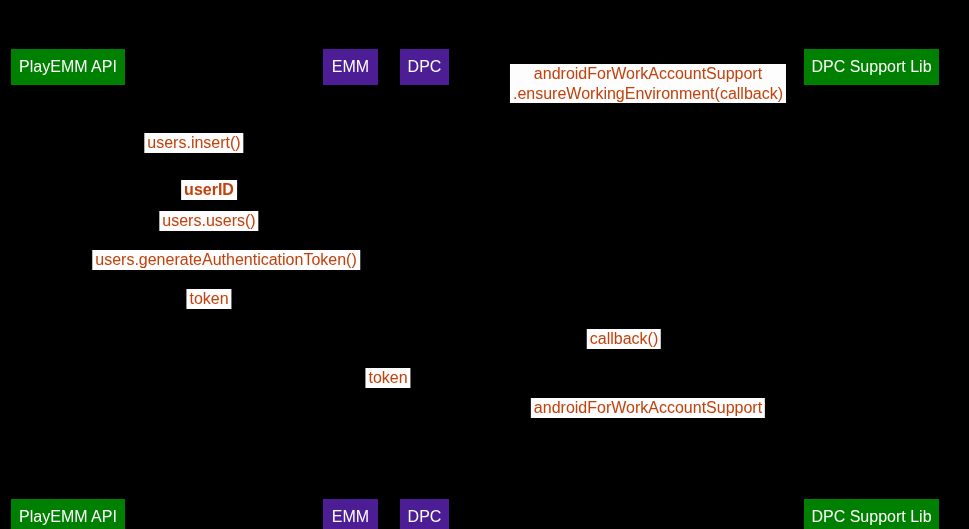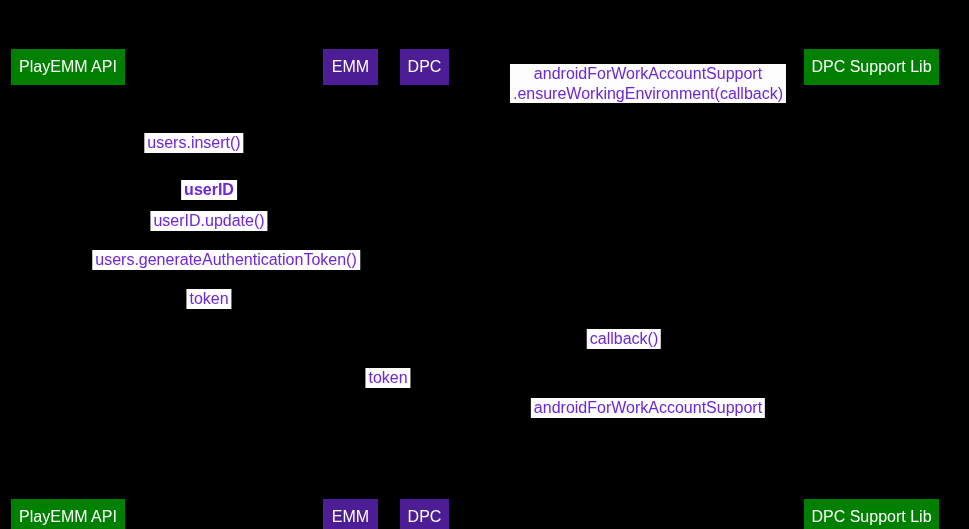--- a/index.html
+++ b/index.html
@@ -25,21 +25,21 @@
     font-size: 16px;
     white-space: nowrap;
     margin-top: 28px;
   }
   .actor.green { background: #008000; }
   .actor.blue  { background: #4c1d95; }
   .msg {
     position: absolute;
     transform: translateX(-50%);
     background: #fdfdfd;
-    color: #6d28d9;
+    color: #c2410c;
     font-size: 16px;
     line-height: 19.5px;
     padding: 0 3px;
     text-align: center;
     white-space: nowrap;
   }
 </style>
 </head>
 <body>
 
@@ -52,21 +52,21 @@
 
   <div class="msg" style="left:648px; top:64px;">
     <div>androidForWorkAccountSupport</div>
     <div>.ensureWorkingEnvironment(callback)</div>
   </div>
 
   <div class="msg" style="left:194px; top:133px;">users.insert()</div>
 
   <div class="msg" style="left:209px; top:180px;font-weight:bold;">userID</div>
 
-  <div class="msg" style="left:209px; top:211px;">userID.update()</div>
+  <div class="msg" style="left:209px; top:211px;">users.users()</div>
 
   <div class="msg" style="left:226px; top:250px;">users.generateAuthenticationToken()</div>
 
   <div class="msg" style="left:209px; top:289px;">token</div>
 
   <div class="msg" style="left:624px; top:329px;">callback()</div>
 
   <div class="msg" style="left:388px; top:368px;">token</div>
 
   <div class="msg" style="left:648px; top:398px;">

